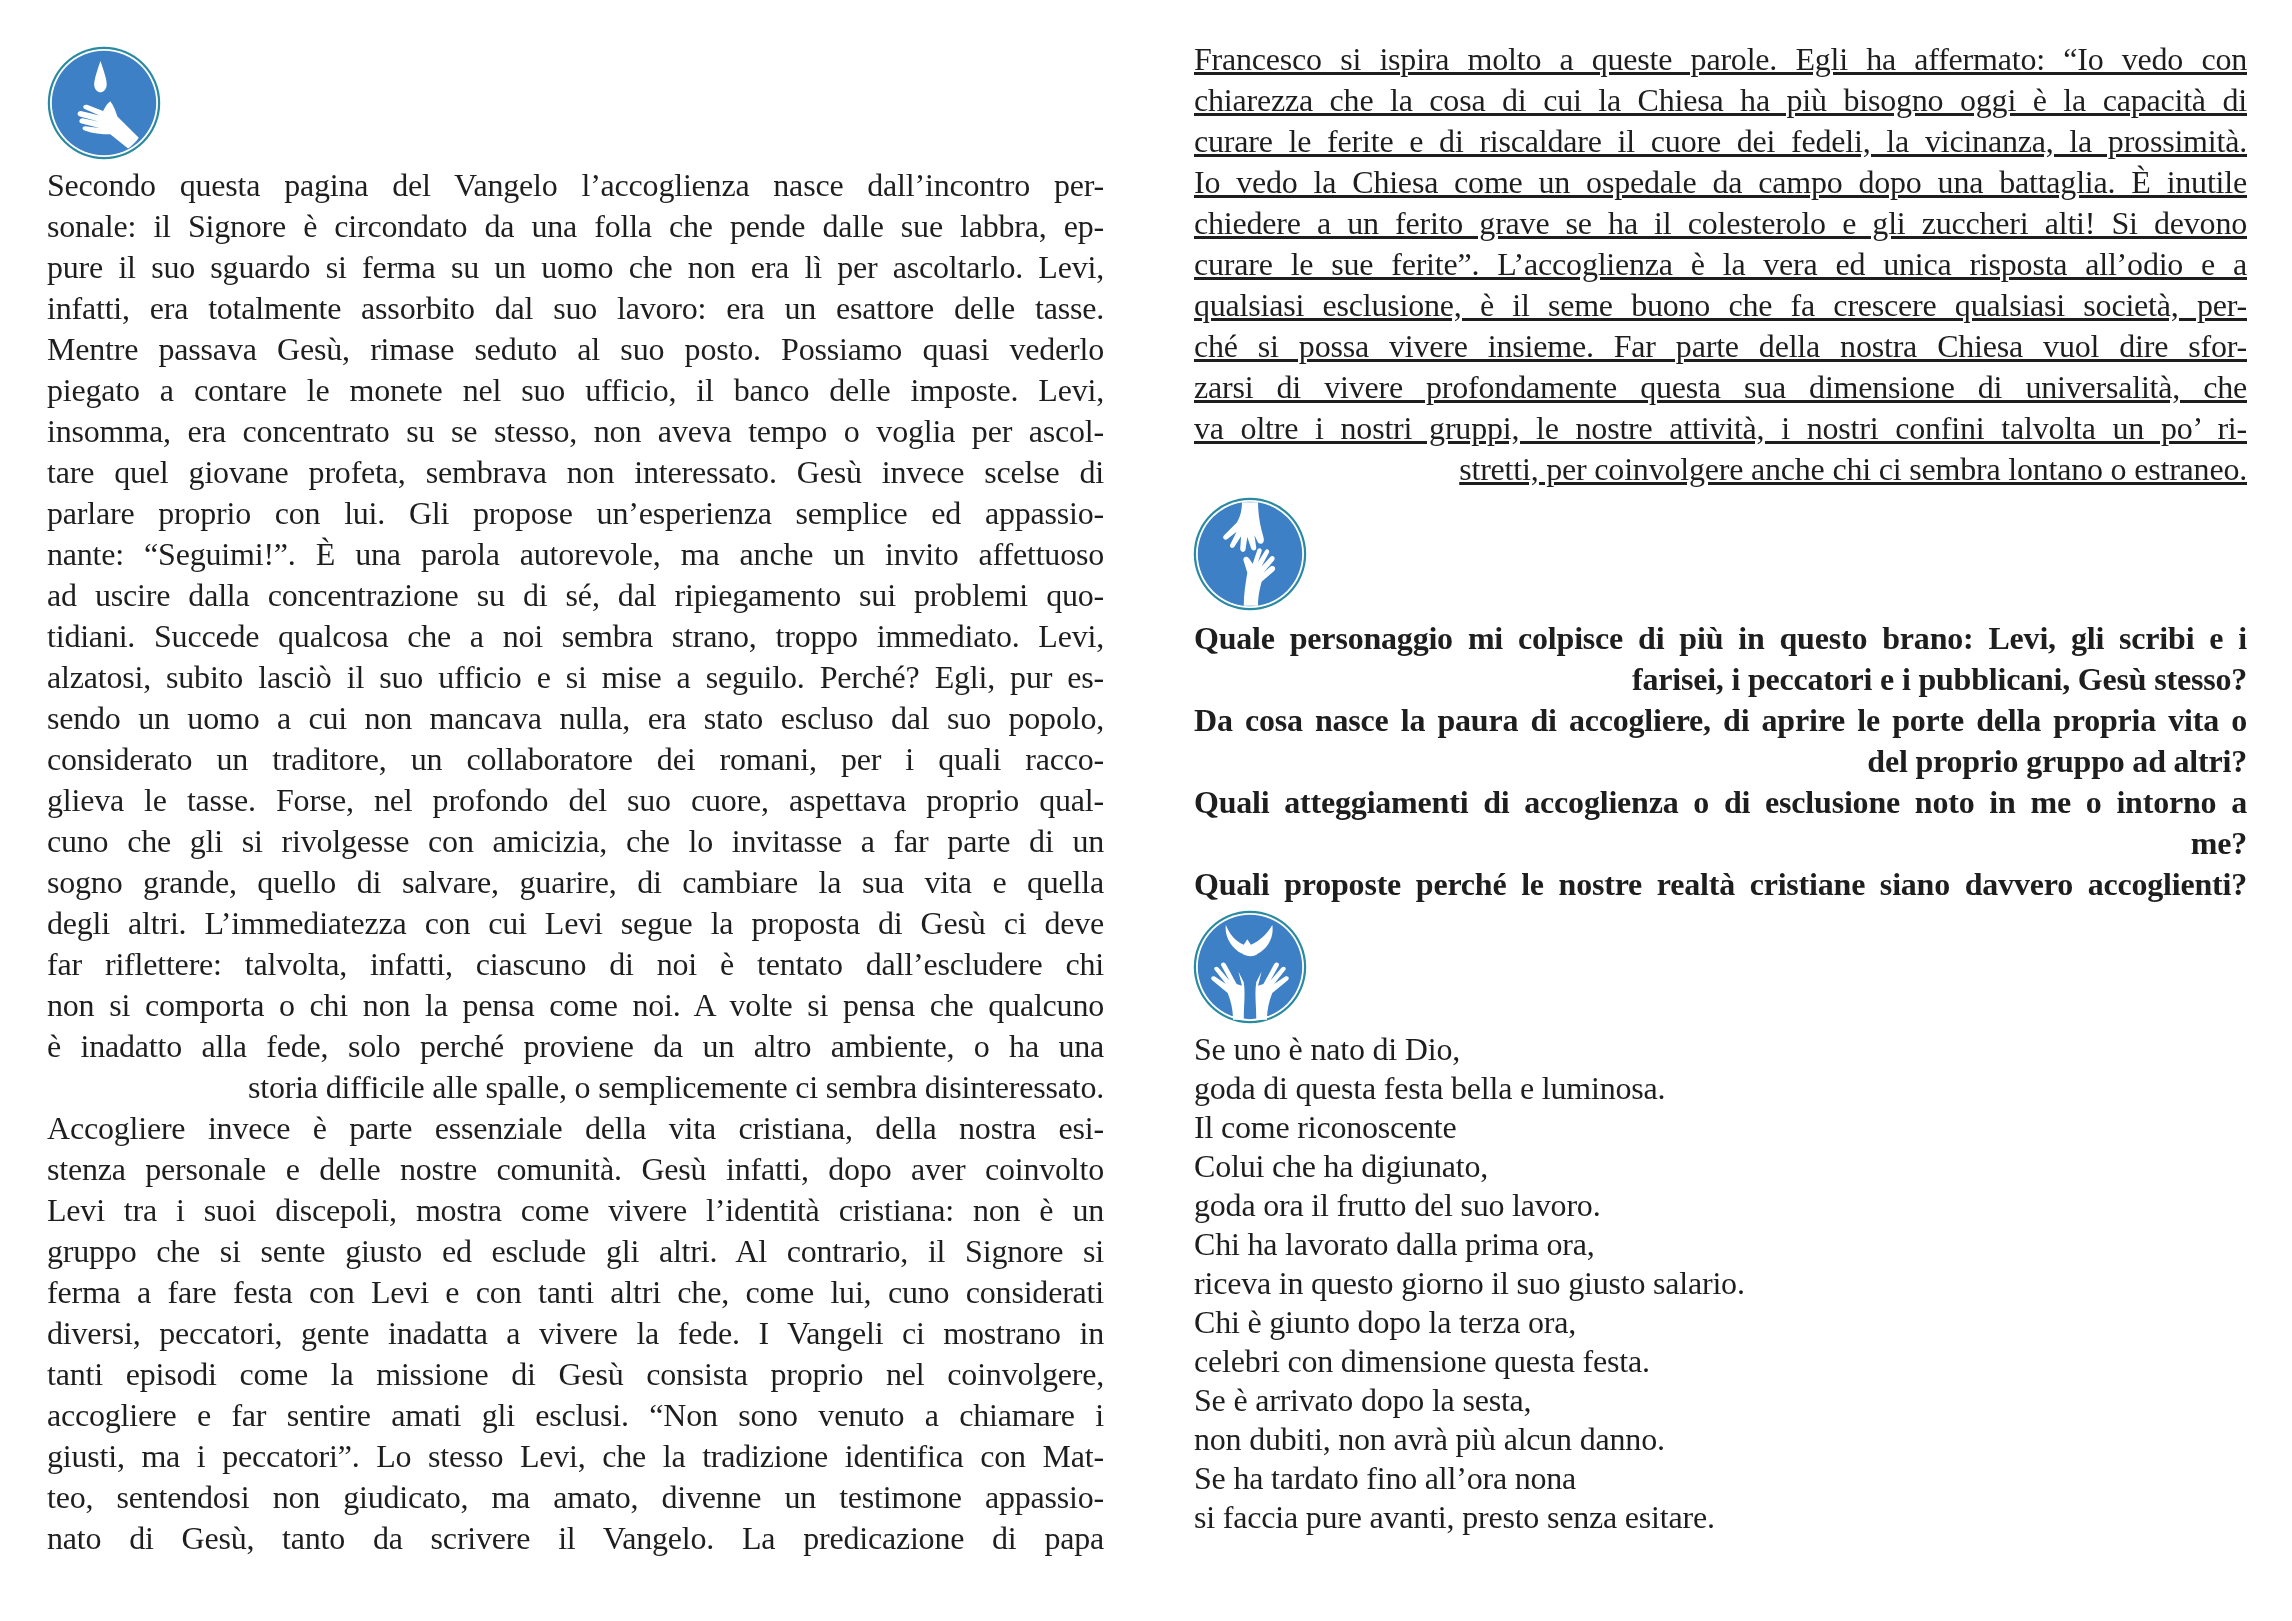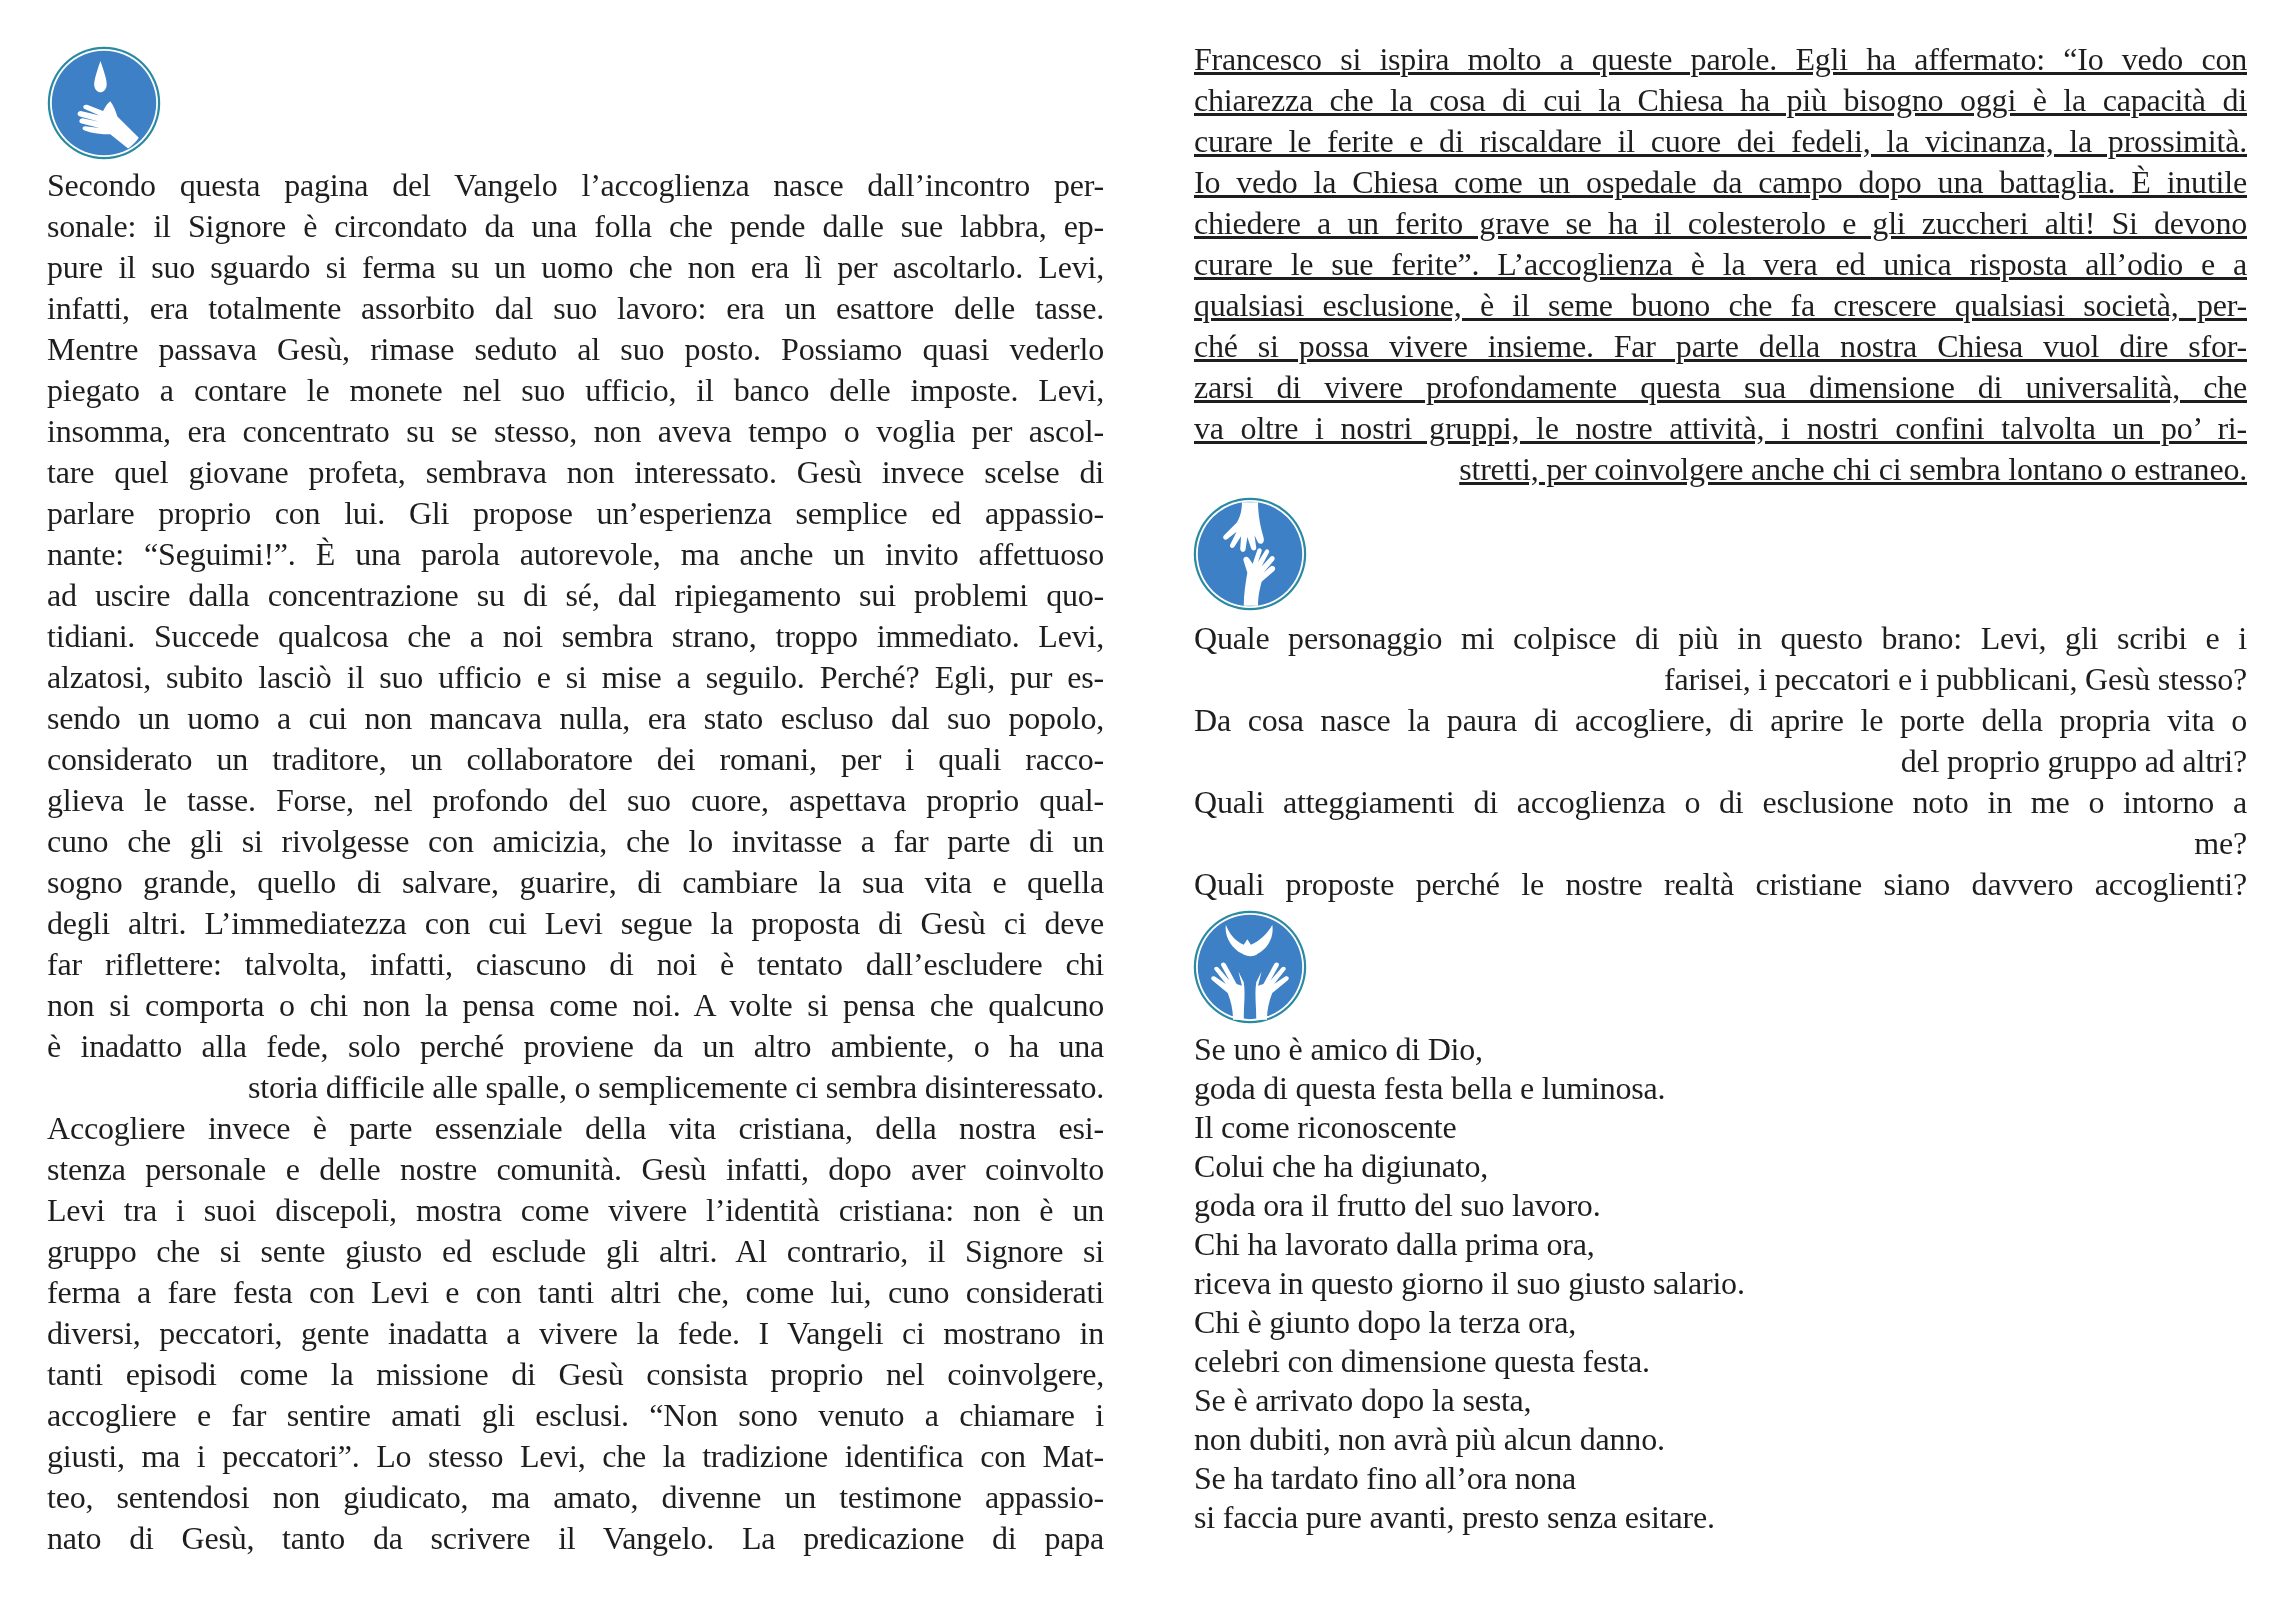--- a/index.html
+++ b/index.html
@@ -56,20 +56,21 @@
   #icon-2 { left: 1192px; top: 496px; }
   #icon-3 { left: 1192px; top: 909px; }
   .questions {
     position: absolute;
     left: 1194px;
     top: 618px;
     width: 1053px;
     font-size: 32px;
     line-height: 41px;
     letter-spacing: -0.2px;
+    font-weight: bold;
   }
   .poem {
     position: absolute;
     left: 1194px;
     top: 1030px;
     width: 1053px;
     font-size: 32px;
     line-height: 39px;
     letter-spacing: -0.2px;
   }
@@ -170,21 +171,21 @@
   <span class="line justify">Quale personaggio mi colpisce di più in questo brano: Levi, gli scribi e i</span>
   <span class="line justify-last">farisei, i peccatori e i pubblicani, Gesù stesso?</span>
   <span class="line justify">Da cosa nasce la paura di accogliere, di aprire le porte della propria vita o</span>
   <span class="line justify-last">del proprio gruppo ad altri?</span>
   <span class="line justify">Quali atteggiamenti di accoglienza o di esclusione noto in me o intorno a</span>
   <span class="line justify-last">me?</span>
   <span class="line justify">Quali proposte perché le nostre realtà cristiane siano davvero accoglienti?</span>
 </div>
 
 <div class="poem">
-  <span class="line">Se uno è amico di Dio,</span>
+  <span class="line">Se uno è nato di Dio,</span>
   <span class="line">goda di questa festa bella e luminosa.</span>
   <span class="line">Il come riconoscente</span>
   <span class="line">Colui che ha digiunato,</span>
   <span class="line">goda ora il frutto del suo lavoro.</span>
   <span class="line">Chi ha lavorato dalla prima ora,</span>
   <span class="line">riceva in questo giorno il suo giusto salario.</span>
   <span class="line">Chi è giunto dopo la terza ora,</span>
   <span class="line">celebri con dimensione questa festa.</span>
   <span class="line">Se è arrivato dopo la sesta,</span>
   <span class="line">non dubiti, non avrà più alcun danno.</span>

